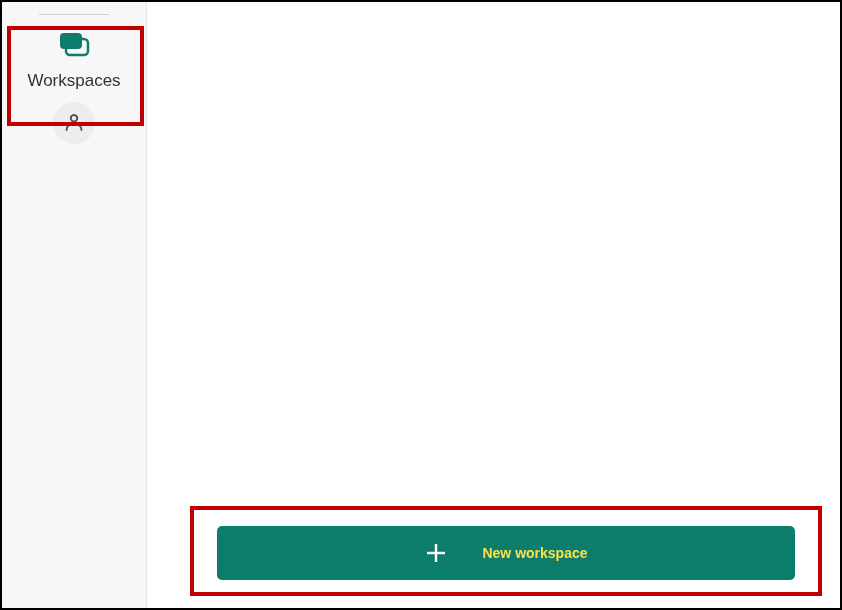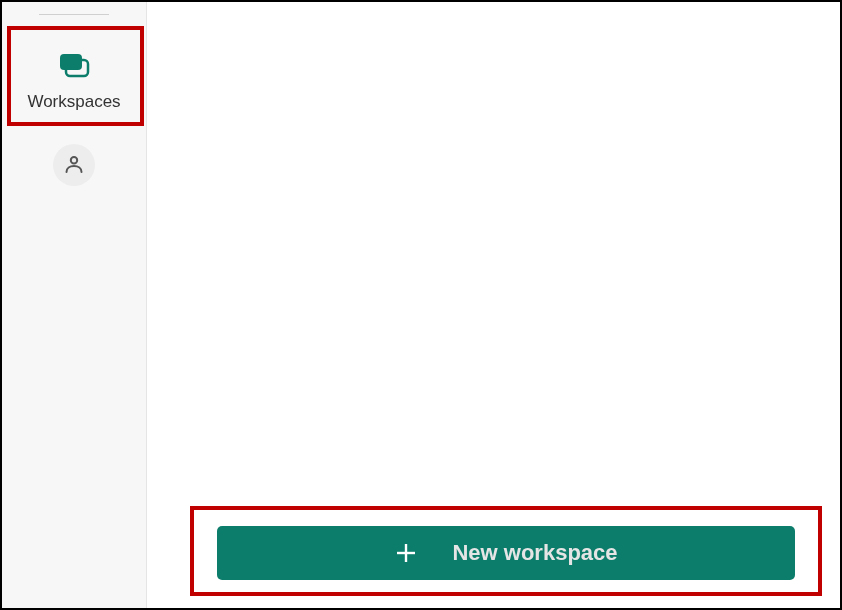--- a/index.html
+++ b/index.html
@@ -12,21 +12,21 @@
       position: relative;
       background: #fff;
     }
     .sidebar {
       width: 145px;
       background: #f7f7f7;
       border-right: 1px solid #e5e5e5;
       padding-top: 12px;
       display: flex;
       flex-direction: column;
-      gap: 24px;
+      gap: 3px;
     }
     .side-divider {
       width: 70px;
       height: 1px;
       background: #d0d0d0;
       margin: 0 auto 6px auto;
     }
     .nav-item {
       display: flex;
       flex-direction: column;
@@ -64,22 +64,22 @@
       background: #0d7d6b;
       border: none;
       border-radius: 5px;
       display: flex;
       align-items: center;
       justify-content: center;
       gap: 14px;
       cursor: pointer;
     }
     .new-wksp-btn .label {
-      color: #e5e5e5;
-      font-size: 22px;
+      color: #fde047;
+      font-size: 14px;
       font-weight: 600;
       margin-left: 20px;
     }
     .plus-ico svg { display: block; }
     .highlight-box {
       position: absolute;
       border: 4px solid #c00000;
       pointer-events: none;
     }
     .hl-workspaces { top: 24px; left: 5px; width: 137px; height: 100px; }

